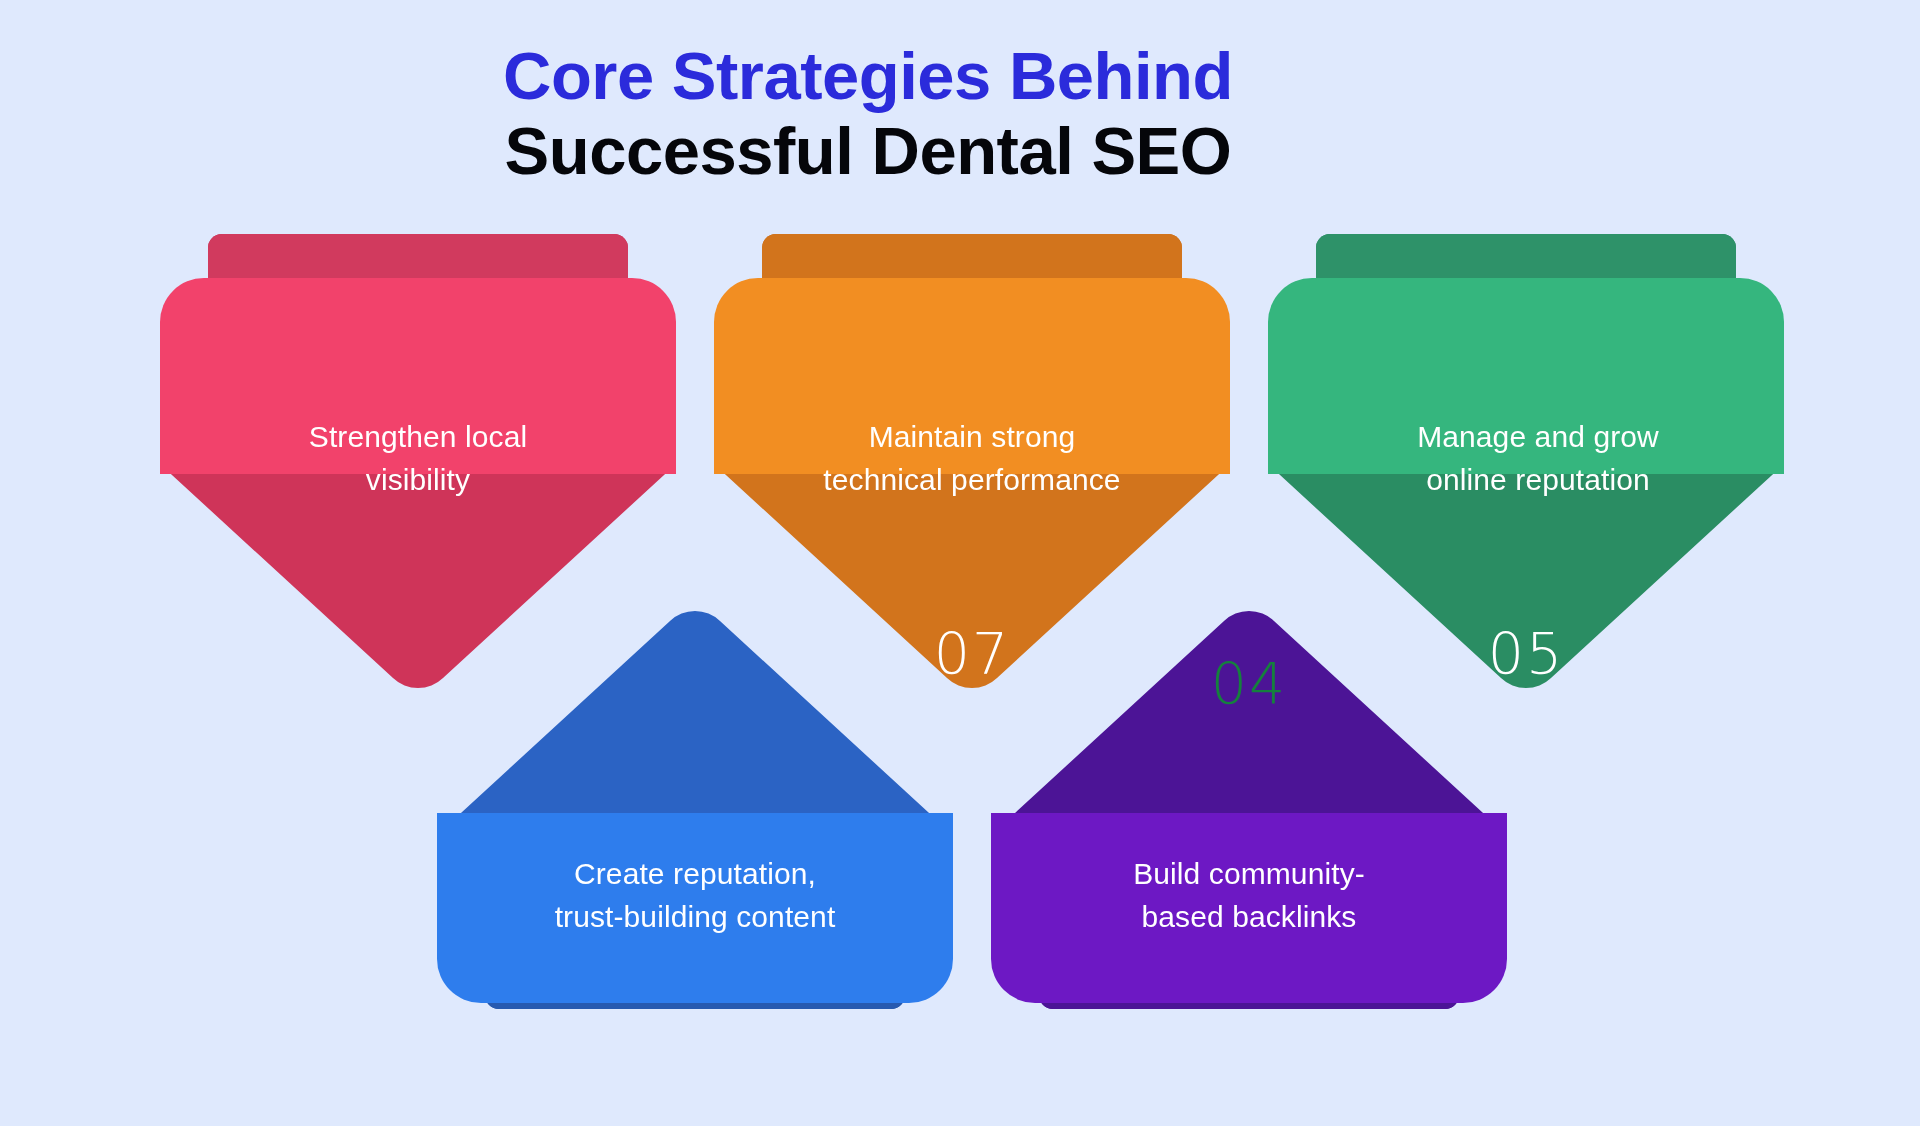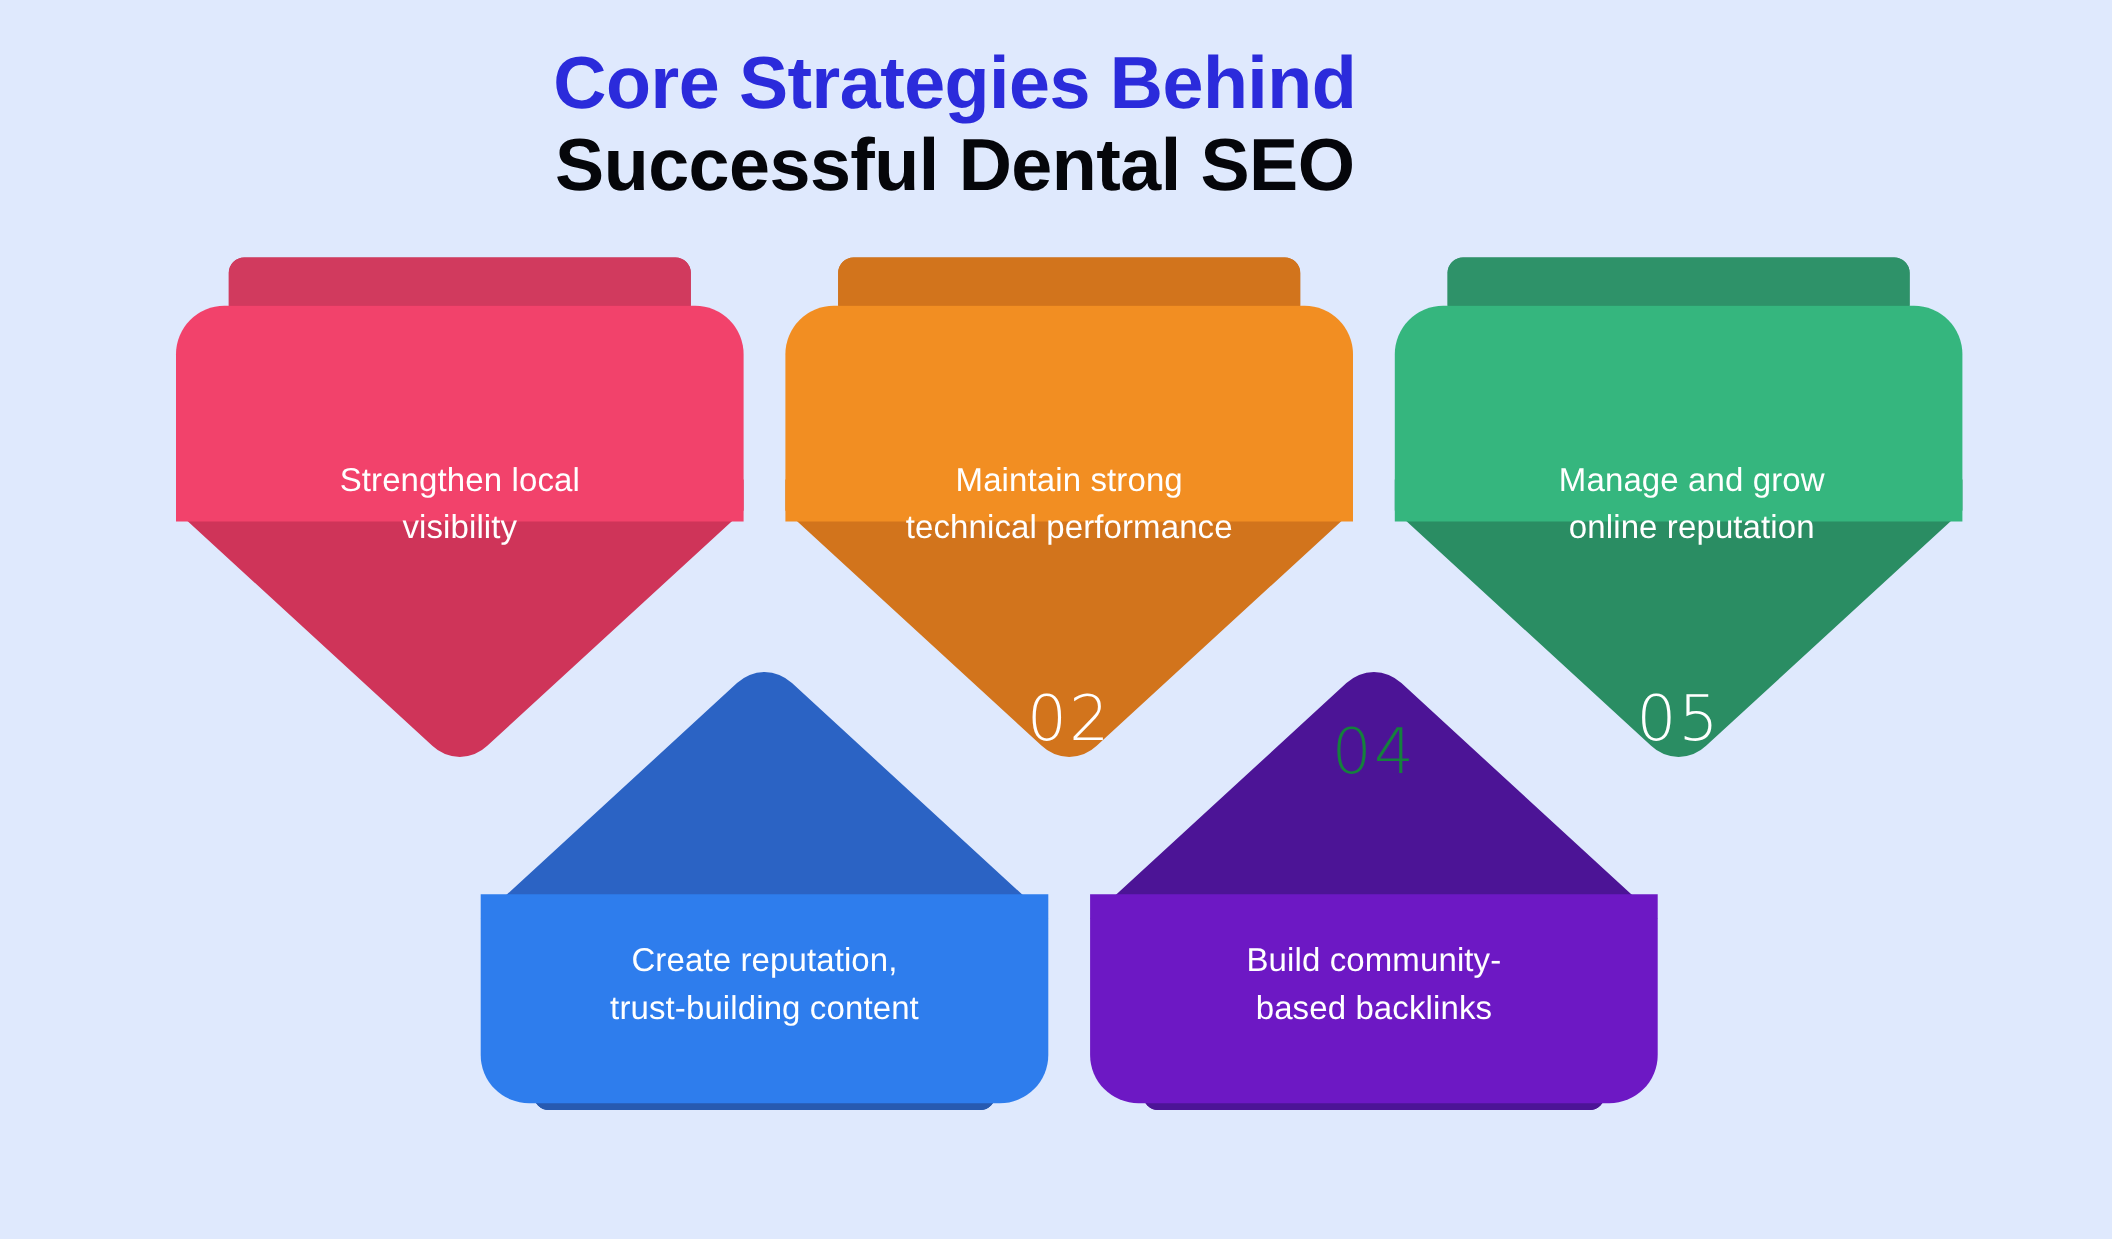--- a/index.html
+++ b/index.html
@@ -126,21 +126,21 @@
     <svg viewBox="0 0 516 460" width="516" height="460">
       <g>
         <path class="tab-shadow" d="M62 -52 h392 a14 14 0 0 1 14 14 v44 h-420 v-44 a14 14 0 0 1 14 -14 z" fill="#c26a18"></path>
         <path class="tab" d="M62 -52 h392 a14 14 0 0 1 14 14 v30 h-420 v-30 a14 14 0 0 1 14 -14 z" fill="#d2741c"></path>
       </g>
       <path class="accent" d="M0 150 h516 v28 L283 392 a36 36 0 0 1 -50 0 L0 178 z" fill="#d2741c"></path>
       <path class="body" d="M44 -8 h428 a44 44 0 0 1 44 44 v152 h-516 v-152 a44 44 0 0 1 44 -44 z" fill="#f28e22"></path>
     </svg>
     <div class="card-label" style="color: rgb(255, 255, 255);">Maintain strong
 technical performance</div>
-    <div class="card-number" style="color: rgb(255, 255, 255);">02</div>
+    <div class="card-number" style="color: rgb(255, 255, 255);">07</div>
   </div>
 
   <div class="card row-bot" id="card-04">
     <svg viewBox="0 0 516 435" width="516" height="435">
       <g>
         <path class="tab-shadow" d="M62 386 h392 a14 14 0 0 0 14 -14 v-44 h-420 v44 a14 14 0 0 0 14 14 z" fill="#451089"></path>
         <path class="tab" d="M62 386 h392 a14 14 0 0 0 14 -14 v-30 h-420 v30 a14 14 0 0 0 14 14 z" fill="#4c1496"></path>
       </g>
       <path class="accent" d="M0 212 L233 -2 a36 36 0 0 1 50 0 L516 212 h-516 z" fill="#4c1496"></path>
       <path class="body" d="M0 190 h516 v146 a44 44 0 0 1 -44 44 h-428 a44 44 0 0 1 -44 -44 z" fill="#6d18c4"></path>

